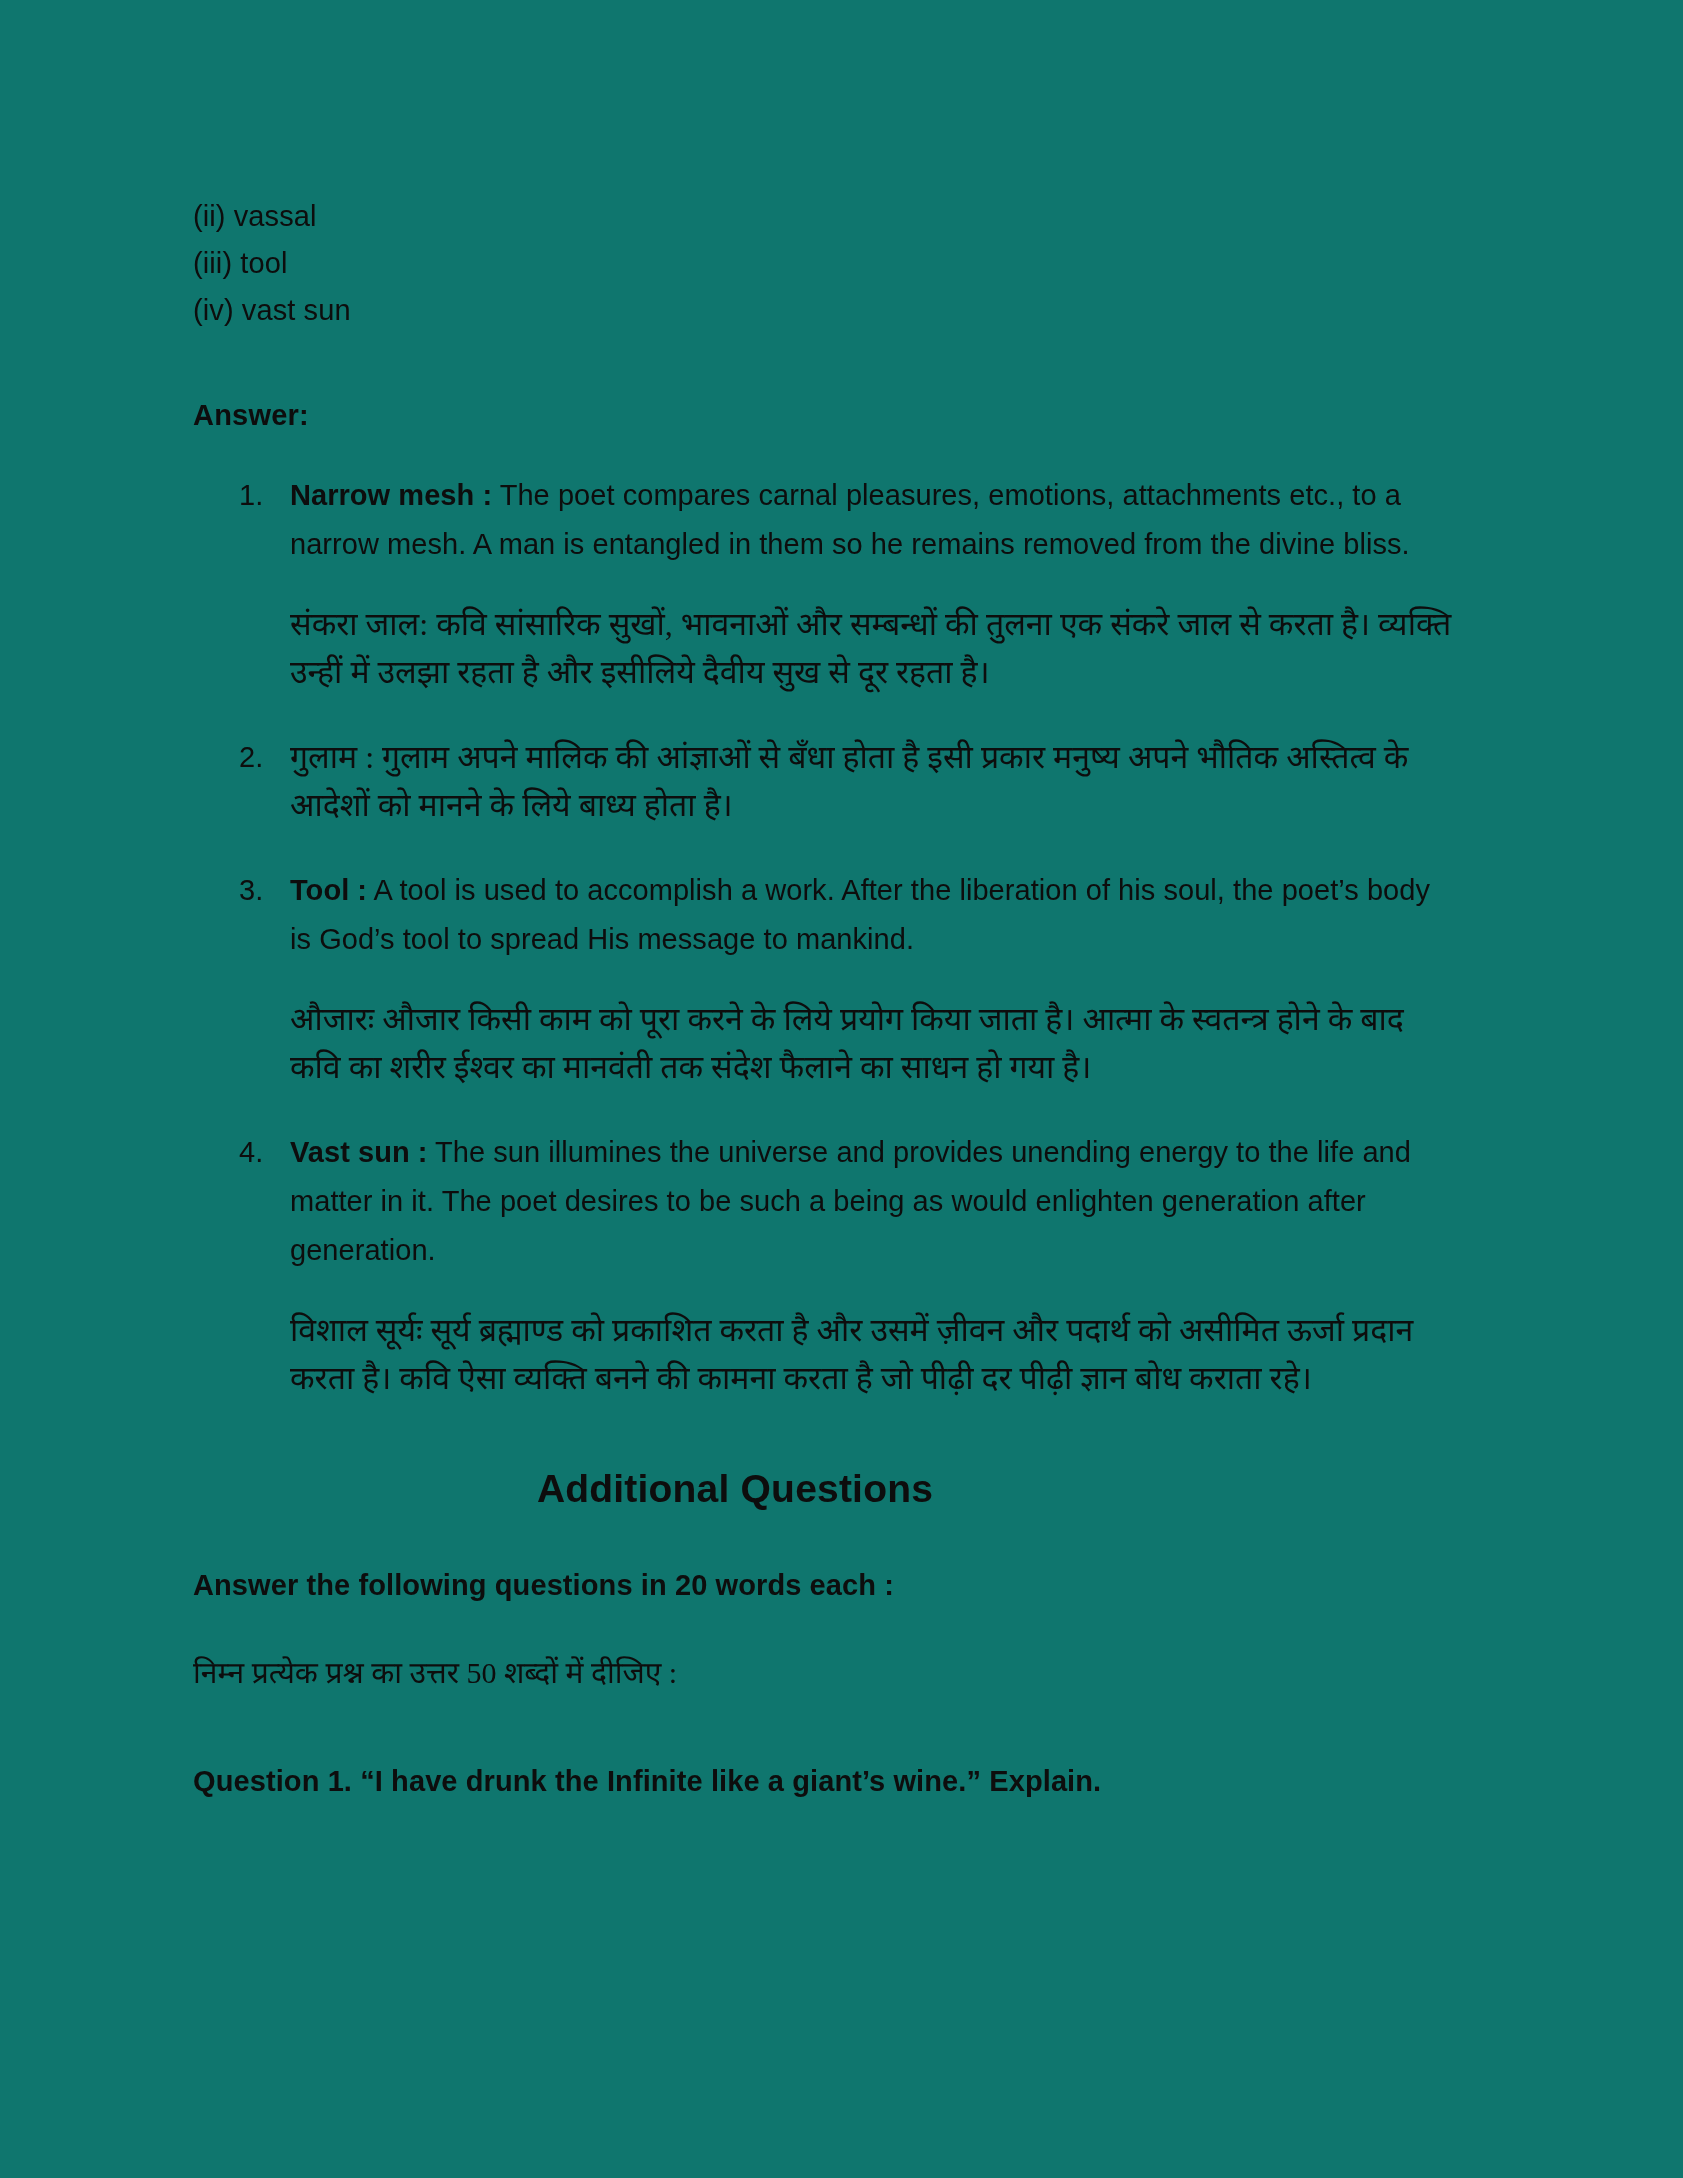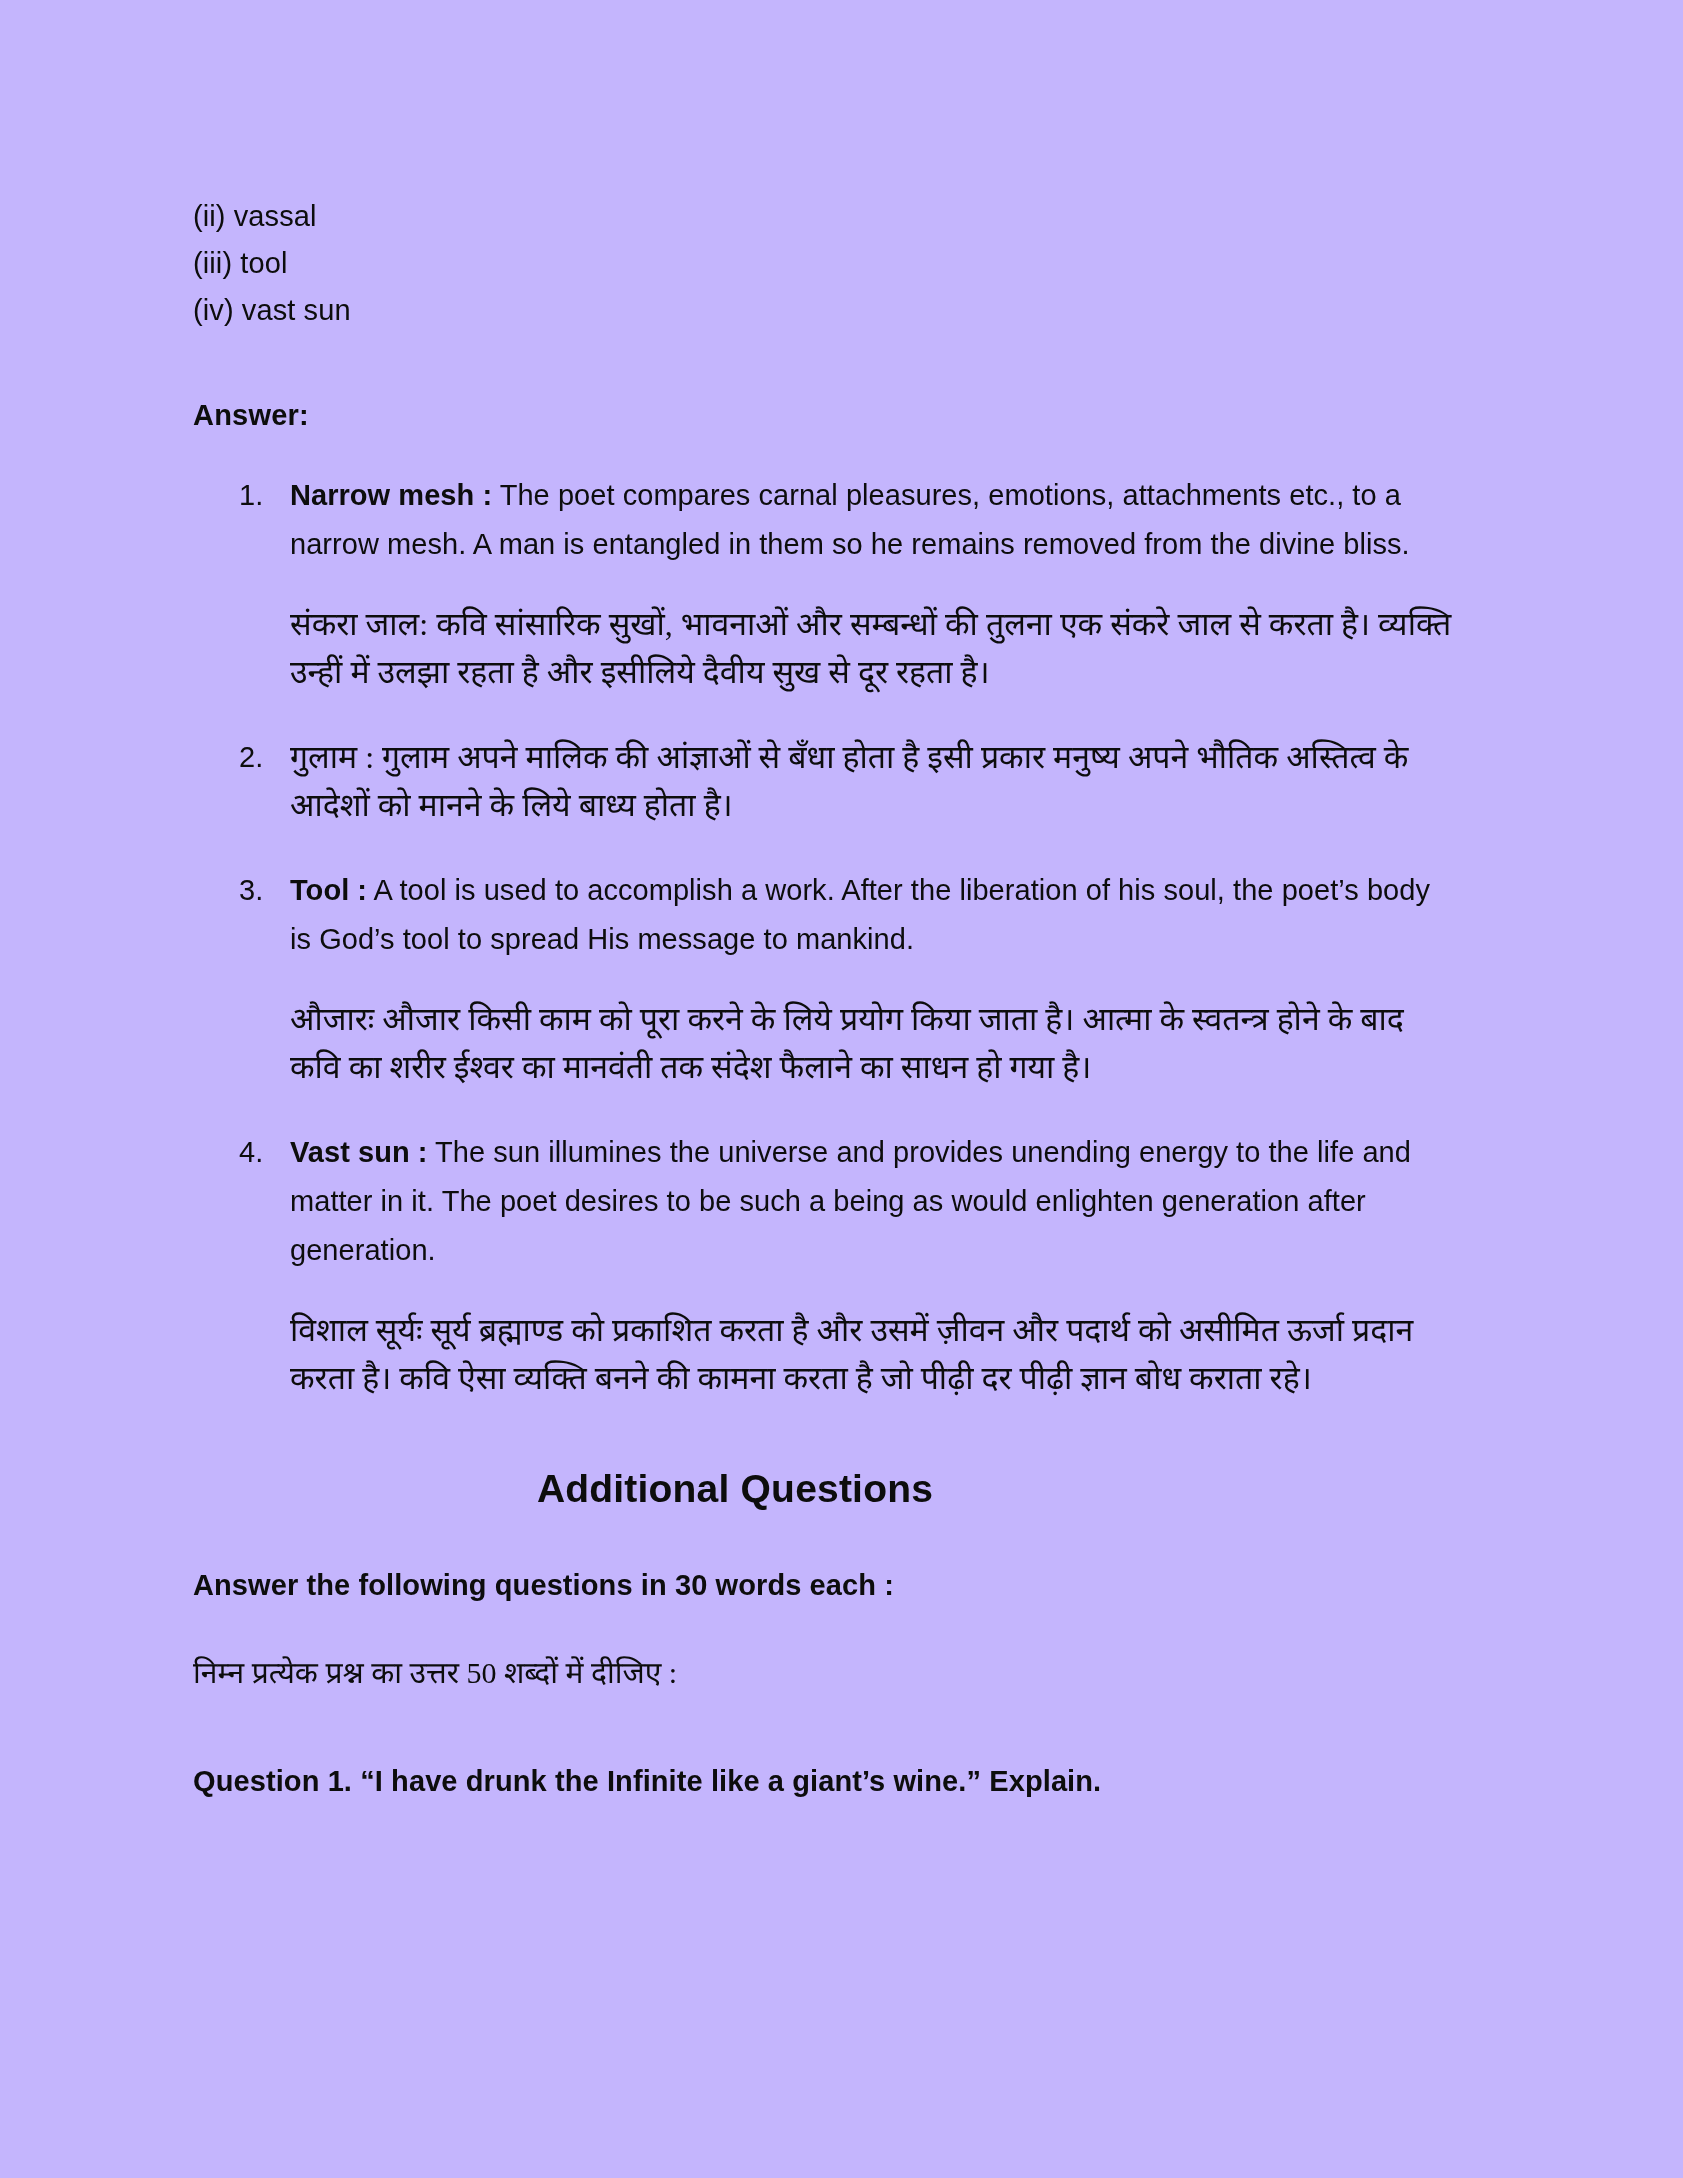--- a/index.html
+++ b/index.html
@@ -13,21 +13,21 @@
     height: 2178px;
     font-family: "Liberation Sans", sans-serif;
     color: #0d0d0d;
     -webkit-font-smoothing: antialiased;
     overflow: hidden;
   }
   .page {
     position: relative;
     width: 1683px;
     height: 2178px;
-    background: #c4b5fd;
+    background: #0f766e;
     box-sizing: border-box;
     padding: 193px 228px 0 193px;
   }
 
   
   .opt-list {
     margin: 0 0 0 0;
     padding: 0;
     list-style: none;
   }
@@ -146,20 +146,20 @@
 
     <li>
       <div class="eng"><b>Vast sun :</b><span> The sun illumines the universe and provides unending energy to the life and matter in it. The poet desires to be such a being as would enlighten generation after generation.</span></div>
       <div class="hin">विशाल सूर्यः सूर्य ब्रह्माण्ड को प्रकाशित करता है और उसमें ज़ीवन और पदार्थ को असीमित ऊर्जा प्रदान करता है। कवि ऐसा व्यक्ति बनने की कामना करता है जो पीढ़ी दर पीढ़ी ज्ञान बोध कराता रहे।</div>
     </li>
 
   </ol>
 
   <div class="section-heading">Additional Questions</div>
 
-  <div class="lead-bold">Answer the following questions in 30 words each :</div>
+  <div class="lead-bold">Answer the following questions in 20 words each :</div>
 
   <div class="lead-hin">निम्न प्रत्येक प्रश्न का उत्तर 50 शब्दों में दीजिए :</div>
 
   <div class="question-line">Question 1. “I have drunk the Infinite like a giant’s wine.” Explain.</div>
 
 </div>
 
 
 </body></html>

